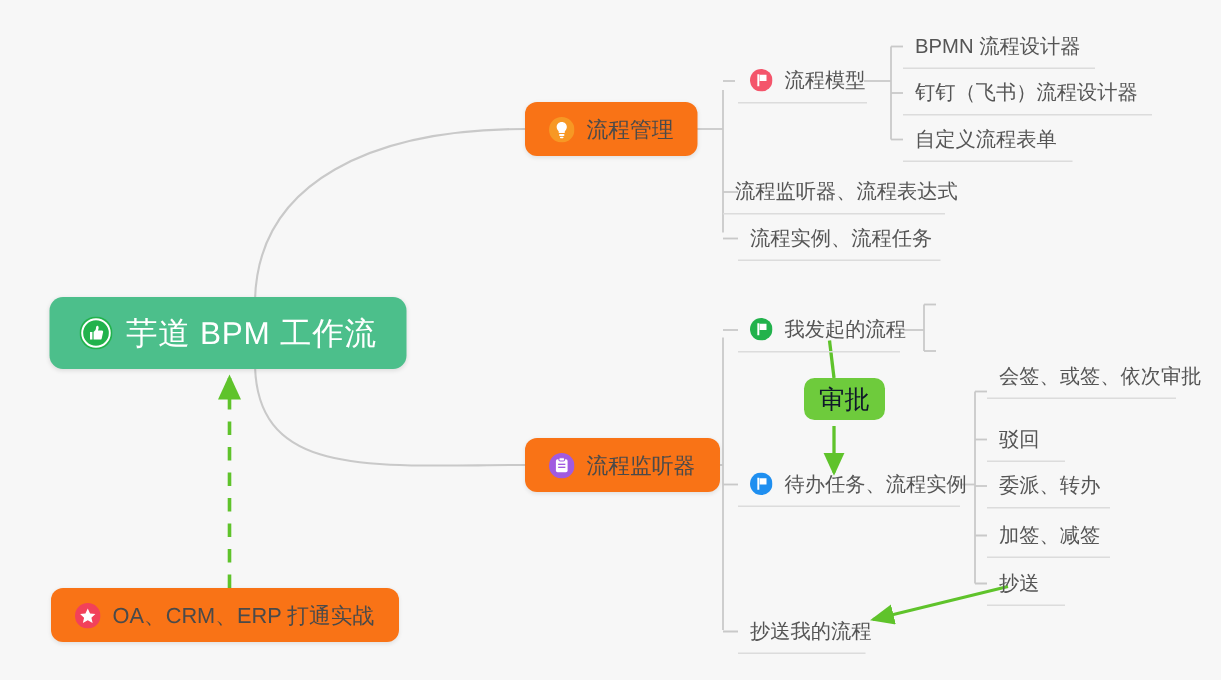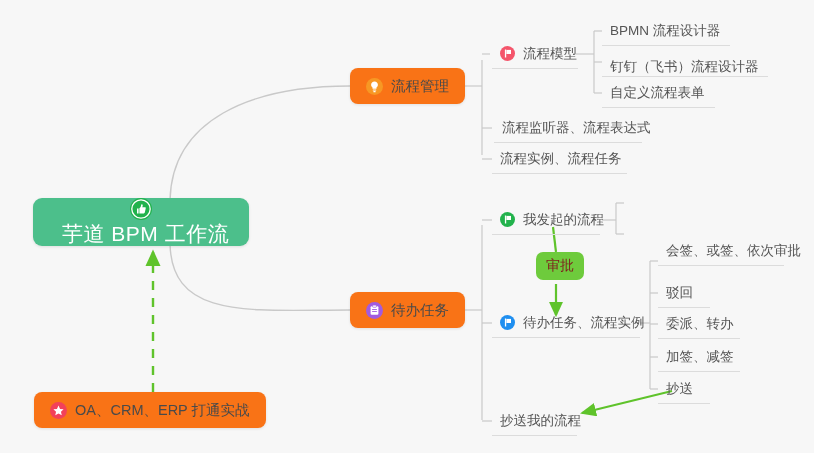--- a/index.html
+++ b/index.html
@@ -81,22 +81,22 @@
 
   
   .badge-node {
     background: #6ECB3C;
     border-radius: 7px;
     height: 28px;
     padding: 0 10px;
     justify-content: center;
   }
   .badge-label {
-    color: #7f1d1d;
-    font-size: 14px;
+    color: #0f172a;
+    font-size: 17px;
   }
 
   
   .icon {
     display: inline-flex;
     align-items: center;
     justify-content: center;
     flex: 0 0 auto;
   }
   .icon svg { display: block; }
@@ -152,21 +152,21 @@
     <path d="M 650,389 L 658,389" fill="none" stroke="#c9c9c9" stroke-width="1.2"></path>
 
     <path d="M 553,227 L 556,252" fill="none" stroke="#5FC32B" stroke-width="2.2"></path>
     <path d="M 556,284 L 556,315" fill="none" stroke="#5FC32B" stroke-width="2.2" marker-end="url(#greenArrow)"></path>
 
     <path d="M 672,391 L 582,413" fill="none" stroke="#5FC32B" stroke-width="2" marker-end="url(#greenArrowThin)"></path>
 
     <path d="M 153,392 L 153,252" fill="none" stroke="#5FC32B" stroke-width="2.4" stroke-dasharray="9 8" marker-end="url(#greenArrow)"></path>
   </svg>
 
-  <div class="node root-node" style="left:33px; top:198px;flex-direction:column;">
+  <div class="node root-node" style="left:33px; top:198px;">
     <span class="icon">
       <svg width="22" height="22" viewBox="0 0 22 22">
         <circle cx="11" cy="11" r="11" fill="#22B24C"></circle>
         <circle cx="11" cy="11" r="9.2" fill="none" stroke="#ffffff" stroke-width="1.3"></circle>
         <path d="M8.6 10.4 L8.6 15.4 L7.0 15.4 L7.0 10.4 Z" fill="#ffffff"></path>
         <path d="M9.4 10.2 C9.4 10.2 10.6 9.5 10.9 8.3 C11.1 7.5 10.9 6.3 11.8 6.2
                  C12.7 6.1 12.9 7.2 12.7 8.0 C12.55 8.6 12.3 9.3 12.3 9.3
                  L15.0 9.3 C15.6 9.3 15.9 9.8 15.75 10.3 L14.8 14.6
                  C14.7 15.1 14.3 15.4 13.8 15.4 L9.4 15.4 Z" fill="#ffffff"></path>
       </svg>
@@ -195,45 +195,45 @@
         <rect x="4.9" y="3.5" width="1.3" height="8" fill="#ffffff"></rect>
         <path d="M6.4 3.9 L11.0 3.9 L11.0 8.0 L6.4 8.0 Z" fill="#ffffff"></path>
       </svg>
     </span>
     <span class="leaf-label">流程模型</span>
   </div>
 
   <div class="node leaf-node" style="left:602px; top:16px; width:128px;">
     <span class="leaf-label">BPMN 流程设计器</span>
   </div>
-  <div class="node leaf-node" style="left:602px; top:47px; width:166px;align-items:flex-end;">
+  <div class="node leaf-node" style="left:602px; top:47px; width:166px;">
     <span class="leaf-label">钉钉（飞书）流程设计器</span>
   </div>
   <div class="node leaf-node" style="left:602px; top:78px; width:113px;">
     <span class="leaf-label">自定义流程表单</span>
   </div>
 
-  <div class="node leaf-node" style="left:494px; top:113px; width:148px;">
+  <div class="node leaf-node" style="left:482px; top:113px; width:148px;">
     <span class="leaf-label">流程监听器、流程表达式</span>
   </div>
   <div class="node leaf-node" style="left:492px; top:144px; width:135px;">
     <span class="leaf-label">流程实例、流程任务</span>
   </div>
 
   <div class="node card-node" style="left:350px; top:292px;">
     <span class="icon">
       <svg width="17" height="17" viewBox="0 0 17 17">
         <circle cx="8.5" cy="8.5" r="8.5" fill="#A15BE0"></circle>
         <rect x="4.6" y="4.2" width="7.8" height="8.6" rx="1.1" fill="#ffffff"></rect>
         <rect x="6.6" y="3.1" width="3.8" height="2.2" rx="0.8" fill="#ffffff" stroke="#A15BE0" stroke-width="0.7"></rect>
         <rect x="6.1" y="7.1" width="4.8" height="0.9" fill="#A15BE0"></rect>
         <rect x="6.1" y="9.1" width="4.8" height="0.9" fill="#A15BE0"></rect>
       </svg>
     </span>
-    <span class="card-label">待办任务</span>
+    <span class="card-label">流程监听器</span>
   </div>
 
   <div class="node leaf-node has-icon" style="left:492px; top:205px; width:108px;">
     <span class="icon">
       <svg width="15" height="15" viewBox="0 0 15 15">
         <circle cx="7.5" cy="7.5" r="7.5" fill="#22B24C"></circle>
         <rect x="4.9" y="3.5" width="1.3" height="8" fill="#ffffff"></rect>
         <path d="M6.4 3.9 L11.0 3.9 L11.0 8.0 L6.4 8.0 Z" fill="#ffffff"></path>
       </svg>
     </span>

